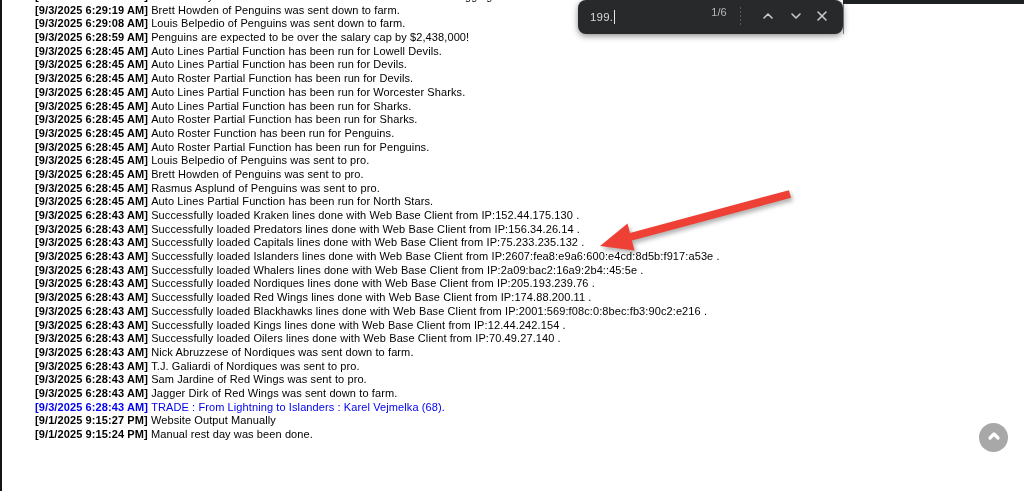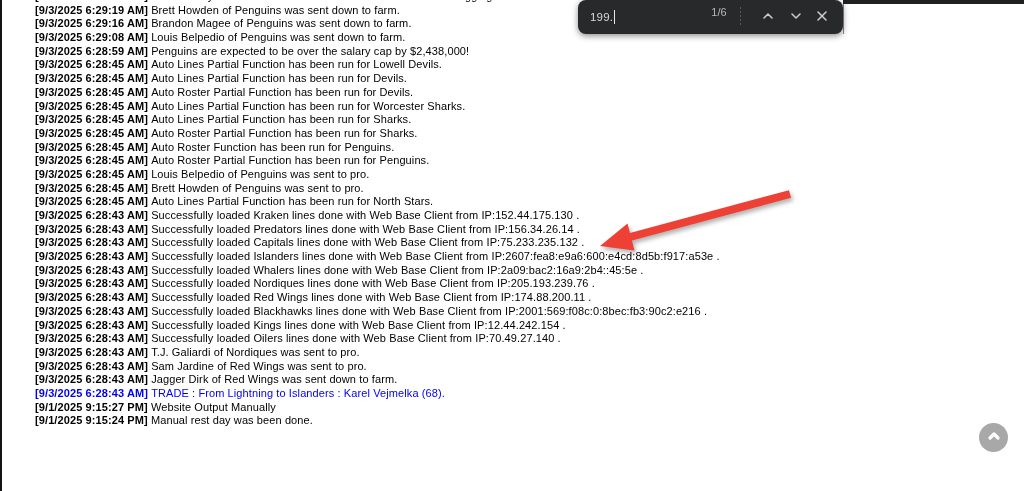--- a/index.html
+++ b/index.html
@@ -64,44 +64,45 @@
 </head>
 <body>
 
 <div class="left-edge"></div>
 <div class="top-right-strip"></div>
 <div class="panel-edge"></div>
 
 <div id="log">
     <div class="line"><span class="ts">[9/3/2025 6:29:22 AM] </span><span>Successfully loaded lines done with Web Base Client from IP logging continued</span></div>
     <div class="line"><span class="ts">[9/3/2025 6:29:19 AM] </span><span>Brett Howden of Penguins was sent down to farm.</span></div>
-    <div class="line"><span class="ts">[9/3/2025 6:29:16 AM] </span><span>Brandon Magee of Penguins was sent down to farm.</span></div>
     <div class="line"><span class="ts">[9/3/2025 6:29:08 AM] </span><span>Louis Belpedio of Penguins was sent down to farm.</span></div>
     <div class="line"><span class="ts">[9/3/2025 6:28:59 AM] </span><span>Penguins are expected to be over the salary cap by $2,438,000!</span></div>
     <div class="line"><span class="ts">[9/3/2025 6:28:45 AM] </span><span>Auto Lines Partial Function has been run for Lowell Devils.</span></div>
     <div class="line"><span class="ts">[9/3/2025 6:28:45 AM] </span><span>Auto Lines Partial Function has been run for Devils.</span></div>
     <div class="line"><span class="ts">[9/3/2025 6:28:45 AM] </span><span>Auto Roster Partial Function has been run for Devils.</span></div>
     <div class="line"><span class="ts">[9/3/2025 6:28:45 AM] </span><span>Auto Lines Partial Function has been run for Worcester Sharks.</span></div>
     <div class="line"><span class="ts">[9/3/2025 6:28:45 AM] </span><span>Auto Lines Partial Function has been run for Sharks.</span></div>
     <div class="line"><span class="ts">[9/3/2025 6:28:45 AM] </span><span>Auto Roster Partial Function has been run for Sharks.</span></div>
     <div class="line"><span class="ts">[9/3/2025 6:28:45 AM] </span><span>Auto Roster Function has been run for Penguins.</span></div>
     <div class="line"><span class="ts">[9/3/2025 6:28:45 AM] </span><span>Auto Roster Partial Function has been run for Penguins.</span></div>
     <div class="line"><span class="ts">[9/3/2025 6:28:45 AM] </span><span>Louis Belpedio of Penguins was sent to pro.</span></div>
     <div class="line"><span class="ts">[9/3/2025 6:28:45 AM] </span><span>Brett Howden of Penguins was sent to pro.</span></div>
+    <div class="line"><span class="ts">[9/3/2025 6:28:45 AM] </span><span>Rasmus Asplund of Penguins was sent to pro.</span></div>
     <div class="line"><span class="ts">[9/3/2025 6:28:45 AM] </span><span>Auto Lines Partial Function has been run for North Stars.</span></div>
     <div class="line"><span class="ts">[9/3/2025 6:28:43 AM] </span><span>Successfully loaded Kraken lines done with Web Base Client from IP:152.44.175.130 .</span></div>
     <div class="line"><span class="ts">[9/3/2025 6:28:43 AM] </span><span>Successfully loaded Predators lines done with Web Base Client from IP:156.34.26.14 .</span></div>
     <div class="line"><span class="ts">[9/3/2025 6:28:43 AM] </span><span>Successfully loaded Capitals lines done with Web Base Client from IP:75.233.235.132 .</span></div>
     <div class="line"><span class="ts">[9/3/2025 6:28:43 AM] </span><span>Successfully loaded Islanders lines done with Web Base Client from IP:2607:fea8:e9a6:600:e4cd:8d5b:f917:a53e .</span></div>
     <div class="line"><span class="ts">[9/3/2025 6:28:43 AM] </span><span>Successfully loaded Whalers lines done with Web Base Client from IP:2a09:bac2:16a9:2b4::45:5e .</span></div>
     <div class="line"><span class="ts">[9/3/2025 6:28:43 AM] </span><span>Successfully loaded Nordiques lines done with Web Base Client from IP:205.193.239.76 .</span></div>
     <div class="line"><span class="ts">[9/3/2025 6:28:43 AM] </span><span>Successfully loaded Red Wings lines done with Web Base Client from IP:174.88.200.11 .</span></div>
     <div class="line"><span class="ts">[9/3/2025 6:28:43 AM] </span><span>Successfully loaded Blackhawks lines done with Web Base Client from IP:2001:569:f08c:0:8bec:fb3:90c2:e216 .</span></div>
     <div class="line"><span class="ts">[9/3/2025 6:28:43 AM] </span><span>Successfully loaded Kings lines done with Web Base Client from IP:12.44.242.154 .</span></div>
     <div class="line"><span class="ts">[9/3/2025 6:28:43 AM] </span><span>Successfully loaded Oilers lines done with Web Base Client from IP:70.49.27.140 .</span></div>
+    <div class="line"><span class="ts">[9/3/2025 6:28:43 AM] </span><span>Nick Abruzzese of Nordiques was sent down to farm.</span></div>
     <div class="line"><span class="ts">[9/3/2025 6:28:43 AM] </span><span>T.J. Galiardi of Nordiques was sent to pro.</span></div>
     <div class="line"><span class="ts">[9/3/2025 6:28:43 AM] </span><span>Sam Jardine of Red Wings was sent to pro.</span></div>
     <div class="line"><span class="ts">[9/3/2025 6:28:43 AM] </span><span>Jagger Dirk of Red Wings was sent down to farm.</span></div>
     <div class="line blue"><span class="ts">[9/3/2025 6:28:43 AM] </span><span>TRADE : From Lightning to Islanders : Karel Vejmelka (68).</span></div>
     <div class="line"><span class="ts">[9/1/2025 9:15:27 PM] </span><span>Website Output Manually</span></div>
     <div class="line"><span class="ts">[9/1/2025 9:15:24 PM] </span><span>Manual rest day was been done.</span></div>
   </div>
 
 <svg class="arrow-svg" viewBox="0 0 1024 491">
   <line x1="790" y1="194" x2="630" y2="237" stroke="#ee4035" stroke-width="8"></line>

